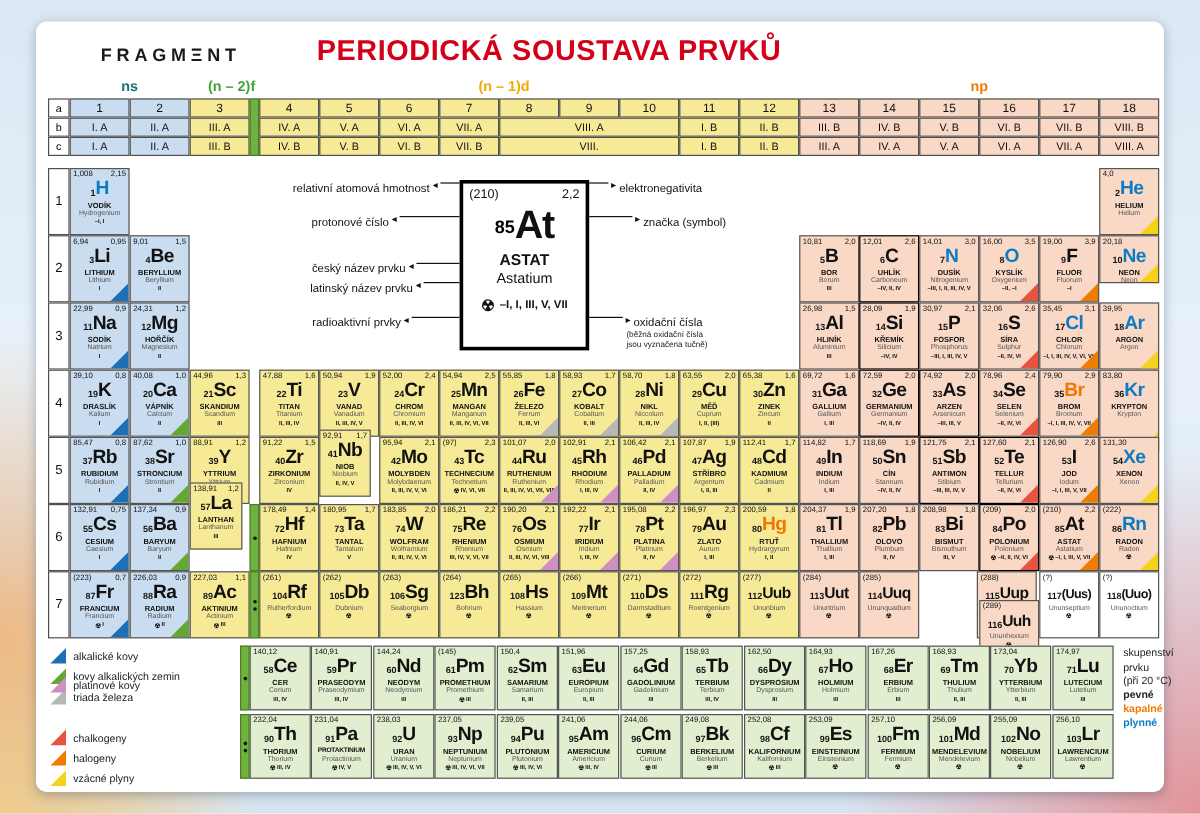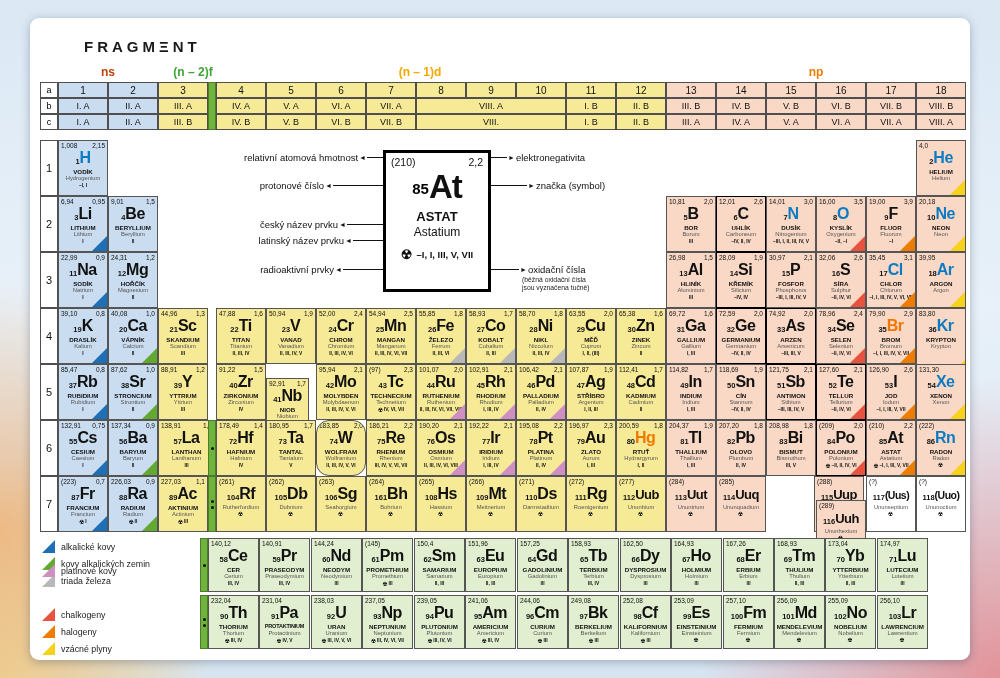--- a/index.html
+++ b/index.html
@@ -10,21 +10,21 @@
       radial-gradient(circle at 100% 100%, rgba(235,80,80,.55), rgba(235,80,80,0) 25%),
       radial-gradient(circle at 0% 100%, rgba(255,210,90,.5), rgba(255,210,90,0) 18%),
       linear-gradient(180deg,#dbe8f4 0%,#e8f1f9 45%,#d7e5f2 100%);
   }
   #card{position:absolute;left:30px;top:18px;width:940px;height:642px;background:#fff;
     border-radius:9px;box-shadow:0 2px 10px rgba(40,60,90,.35);}
   #logo{position:absolute;left:54px;top:20px;font-size:15px;font-weight:600;letter-spacing:4px;color:#1a1a1a;}
   #title{position:absolute;left:180px;top:11px;width:495px;text-align:center;font-size:24px;
     font-weight:bold;color:#d40019;letter-spacing:.5px;white-space:nowrap;}
   .orb{position:absolute;top:47px;font-size:12px;font-weight:bold;text-align:center;}
-  #orb-ns{left:48px;width:60px;color:#c2410c;}
+  #orb-ns{left:48px;width:60px;color:#0f766e;}
   #orb-f{left:108px;width:110px;color:#3fa535;}
   #orb-d{left:330px;width:120px;color:#f5a800;}
   #orb-np{left:726px;width:120px;color:#ef7c00;}
   .hcell,.pcell,.lcell{position:absolute;box-sizing:border-box;border:1px solid #4f4f4f;
     display:flex;align-items:center;justify-content:center;background:#fff;}
   .hcell{font-size:9px;color:#111;}
   .hnum{font-size:10px;}
   .pcell{font-size:11px;color:#111;}
   .lcell{font-size:9px;}
   .bg-s{background:#c9dcf0;} .bg-d{background:#f7ea96;} .bg-p{background:#f9d9c6;}
@@ -58,38 +58,39 @@
     border:3px solid #000;box-sizing:border-box;z-index:3;}
   .ib-top{display:flex;justify-content:space-between;padding:3px 5px 0 5px;font-size:10.5px;color:#111;}
   .ib-sym{text-align:center;margin-top:0;white-space:nowrap;}
   .ib-z{font-size:15px;font-weight:bold;vertical-align:4px;}
   .ib-s{font-size:33px;font-weight:800;letter-spacing:-1px;color:#111;}
   .ib-cz{font-size:13px;font-weight:bold;text-align:center;margin-top:3px;color:#111;}
   .ib-la{font-size:12px;text-align:center;margin-top:1px;color:#111;}
   .ib-ox{display:flex;align-items:center;justify-content:center;gap:4px;margin-top:9px;
     font-size:9.5px;font-weight:bold;color:#111;}
   .ib-rad{font-size:13px;line-height:13px;}
-  .alabel{position:absolute;display:flex;align-items:center;font-size:9.5px;color:#111;
+  .alabel{position:absolute;display:flex;font-size:9.5px;color:#111;
     white-space:nowrap;z-index:3;}
   .al-left{right:587px;} .al-right{left:461px;}
   .ah{font-size:7px;margin:0 1px;} .aline{height:1px;background:#111;display:inline-block;}
   #oxnote{position:absolute;left:492px;top:258px;width:110px;font-size:6.8px;line-height:8px;
     color:#222;white-space:pre-line;z-index:3;}
   #iupac{position:absolute;left:622px;top:138px;font-size:10.5px;line-height:17px;color:#111;z-index:3;}
   .cleg-row{position:absolute;display:flex;align-items:center;gap:6px;font-size:8.8px;color:#222;}
   .cleg-tri{width:0;height:0;border-left:13px solid transparent;border-bottom:13px solid #000;}
   #stateleg{position:absolute;left:906px;top:521px;font-size:8.8px;line-height:11.5px;color:#222;}
   #stateleg .b{font-weight:bold;} #stateleg .liq{color:#ee7c00;font-weight:bold;}
   #stateleg .gas{color:#0d7ac4;font-weight:bold;}
 </style>
 </head>
 <body>
 
 <div id="card">
   <div id="logo">FRAGMΞNT</div>
+  <div id="title">PERIODICKÁ SOUSTAVA PRVKŮ</div>
 
   <div class="orb" id="orb-ns">ns</div>
   <div class="orb" id="orb-f">(n – 2)f</div>
   <div class="orb" id="orb-d">(n – 1)d</div>
   <div class="orb" id="orb-np">np</div>
 
   <div id="grid">
       <div class="lcell" style="left: 10px; top: 64px; width: 18px; height: 16px;">a</div>
       <div class="lcell" style="left: 10px; top: 80px; width: 18px; height: 16px;">b</div>
       <div class="lcell" style="left: 10px; top: 96px; width: 18px; height: 16px;">c</div>
@@ -256,21 +257,21 @@
           <span>3,9</span>
         </div>
         <div class="c-sym"><span class="z">9</span><span class="s">F</span></div>
         <div class="c-cz">FLUOR</div>
         <div class="c-la">Fluorum</div>
         <div class="c-ox">
           <span>–I</span>
         </div>
         <div class="tri t3"></div>
       </div>
-      <div class="cell bg-p cat-noble" style="left: 886px; top: 178px; width: 50px; height: 56px;">
+      <div class="cell bg-p cat-noble" style="left: 886px; top: 178px; width: 50px; height: 40px;">
         <div class="c-top">
           <span>20,18</span>
           <span></span>
         </div>
         <div class="c-sym"><span class="z">10</span><span class="s st-g">Ne</span></div>
         <div class="c-cz">NEON</div>
         <div class="c-la">Neon</div>
         <div class="c-ox">
           <span></span>
         </div>
@@ -643,21 +644,21 @@
           <span>91,22</span>
           <span>1,5</span>
         </div>
         <div class="c-sym"><span class="z">40</span><span class="s">Zr</span></div>
         <div class="c-cz">ZIRKONIUM</div>
         <div class="c-la">Zirconium</div>
         <div class="c-ox">
           <span>IV</span>
         </div>
       </div>
-      <div class="cell bg-d" style="left: 236px; top: 360px; width: 43px; height: 56px;">
+      <div class="cell bg-d" style="left: 236px; top: 340px; width: 43px; height: 56px;">
         <div class="c-top">
           <span>92,91</span>
           <span>1,7</span>
         </div>
         <div class="c-sym"><span class="z">41</span><span class="s">Nb</span></div>
         <div class="c-cz">NIOB</div>
         <div class="c-la">Niobium</div>
         <div class="c-ox">
           <span>II, IV, V</span>
         </div>
@@ -844,21 +845,21 @@
           <span>0,9</span>
         </div>
         <div class="c-sym"><span class="z">56</span><span class="s">Ba</span></div>
         <div class="c-cz">BARYUM</div>
         <div class="c-la">Baryum</div>
         <div class="c-ox">
           <span>II</span>
         </div>
         <div class="tri t3"></div>
       </div>
-      <div class="cell bg-d" style="left: 128px; top: 402px; width: 57px; height: 56px;">
+      <div class="cell bg-d" style="left: 128px; top: 384px; width: 44px; height: 56px;">
         <div class="c-top">
           <span>138,91</span>
           <span>1,2</span>
         </div>
         <div class="c-sym"><span class="z">57</span><span class="s">La</span></div>
         <div class="c-cz">LANTHAN</div>
         <div class="c-la">Lanthanum</div>
         <div class="c-ox">
           <span>III</span>
         </div>
@@ -880,21 +881,21 @@
           <span>180,95</span>
           <span>1,7</span>
         </div>
         <div class="c-sym"><span class="z">73</span><span class="s">Ta</span></div>
         <div class="c-cz">TANTAL</div>
         <div class="c-la">Tantalum</div>
         <div class="c-ox">
           <span>V</span>
         </div>
       </div>
-      <div class="cell bg-d" style="left: 286px; top: 402px; width: 50px; height: 56px; border-radius: 13px;">
+      <div class="cell bg-d" style="left: 286px; top: 402px; width: 50px; height: 56px;">
         <div class="c-top">
           <span>183,85</span>
           <span>2,0</span>
         </div>
         <div class="c-sym"><span class="z">74</span><span class="s">W</span></div>
         <div class="c-cz">WOLFRAM</div>
         <div class="c-la">Wolframium</div>
         <div class="c-ox">
           <span>II, III, IV, V, VI</span>
         </div>
@@ -1130,21 +1131,21 @@
         <div class="c-ox">
           <span class="c-rad">☢</span>
           <span></span>
         </div>
       </div>
       <div class="cell bg-d" style="left: 336px; top: 458px; width: 50px; height: 56px;">
         <div class="c-top">
           <span>(264)</span>
           <span></span>
         </div>
-        <div class="c-sym"><span class="z">161</span><span class="s">Bh</span></div>
+        <div class="c-sym"><span class="z">123</span><span class="s">Bh</span></div>
         <div class="c-cz"></div>
         <div class="c-la">Bohrium</div>
         <div class="c-ox">
           <span class="c-rad">☢</span>
           <span></span>
         </div>
       </div>
       <div class="cell bg-d" style="left: 386px; top: 458px; width: 50px; height: 56px;">
         <div class="c-top">
           <span>(265)</span>
@@ -1739,13 +1740,21 @@
       <div class="cleg-row" style="left: 12px; top: 607px;">
         <div class="cleg-tri" style="border-bottom-color: rgb(238, 124, 0);"></div>
         <span>halogeny</span>
       </div>
       <div class="cleg-row" style="left: 12px; top: 624px;">
         <div class="cleg-tri" style="border-bottom-color: rgb(246, 210, 26);"></div>
         <span>vzácné plyny</span>
       </div>
     </div>
 
+  <div id="stateleg">
+    <div>skupenství</div>
+    <div>prvku</div>
+    <div>(při 20 °C)</div>
+    <div class="b">pevné</div>
+    <div class="liq">kapalné</div>
+    <div class="gas">plynné</div>
+  </div>
 </div>
 
 </body></html>

